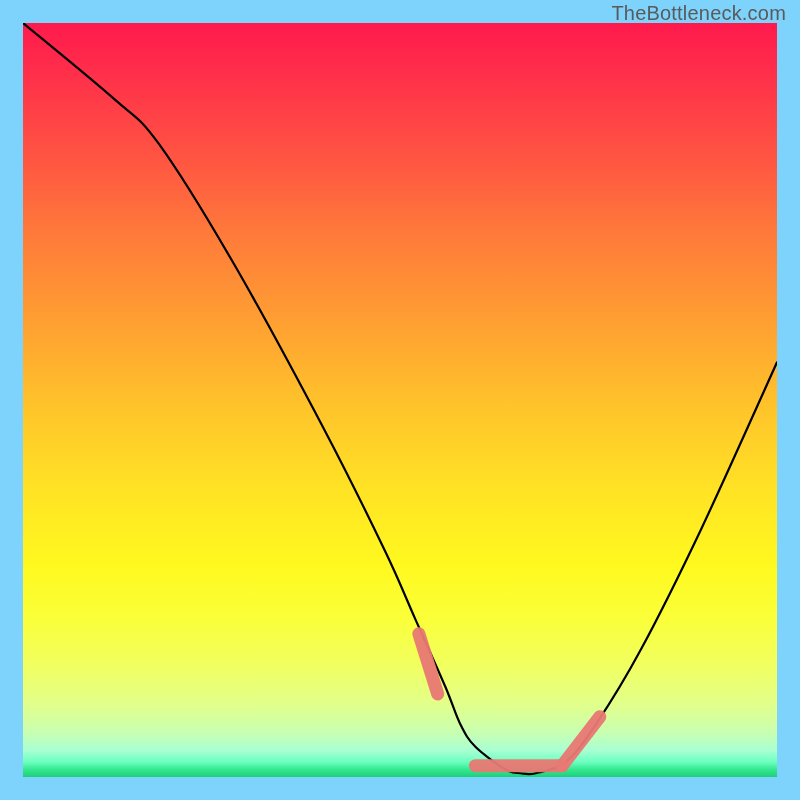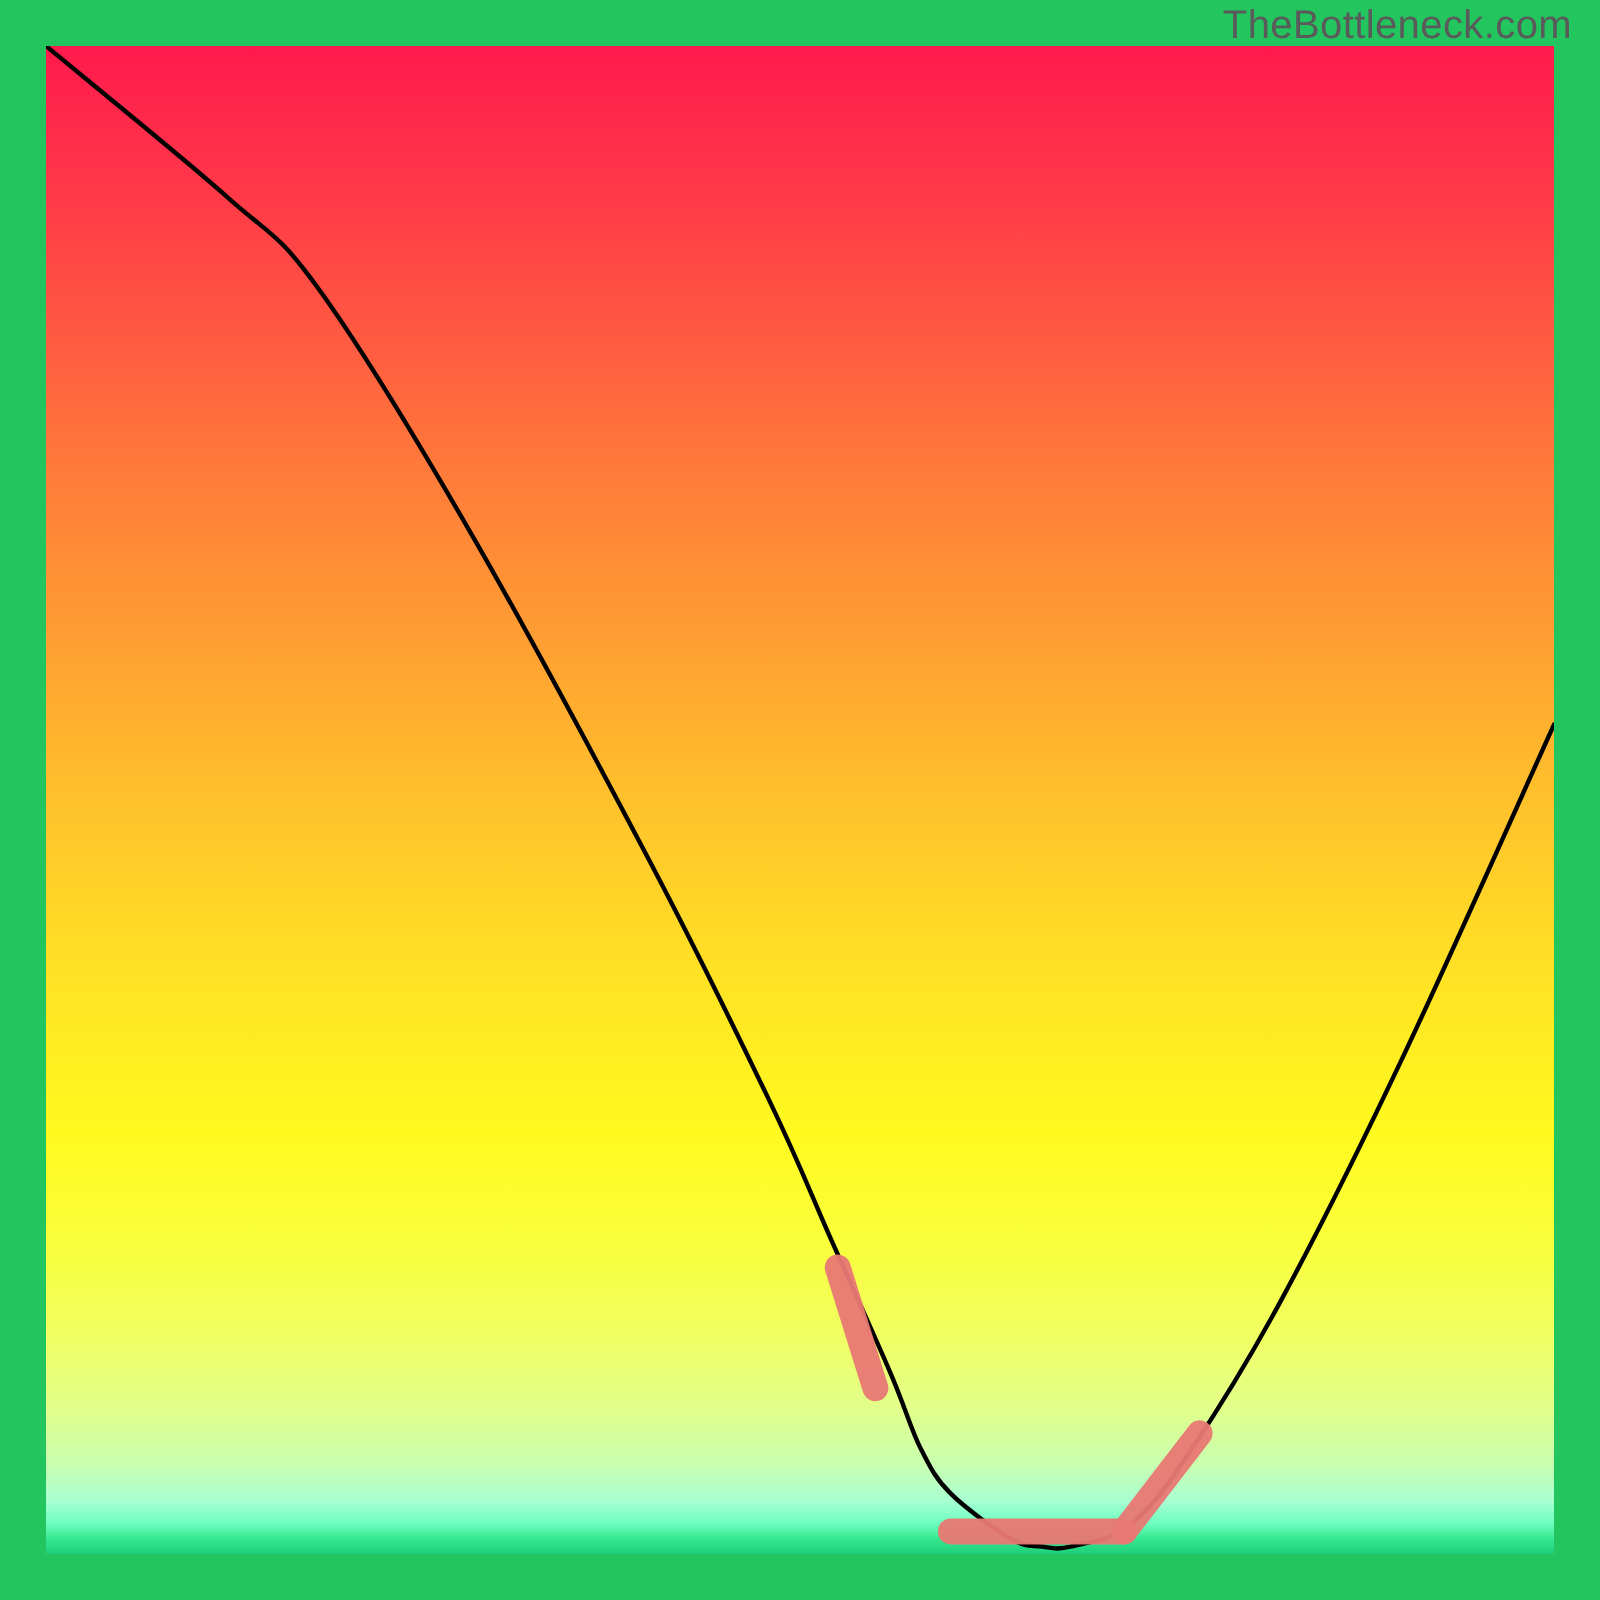--- a/index.html
+++ b/index.html
@@ -10,21 +10,21 @@
     overflow: hidden;
     background: #000;
     font-family: Arial, Helvetica, sans-serif;
   }
   .frame {
     position: absolute;
     left: 0;
     top: 0;
     width: 800px;
     height: 800px;
-    background: #22c55e;
+    background: #7dd3fc;
   }
   .plot {
     position: absolute;
     left: 23px;
     top: 23px;
     width: 754px;
     height: 754px;
     overflow: hidden;
   }
   .gradient {

